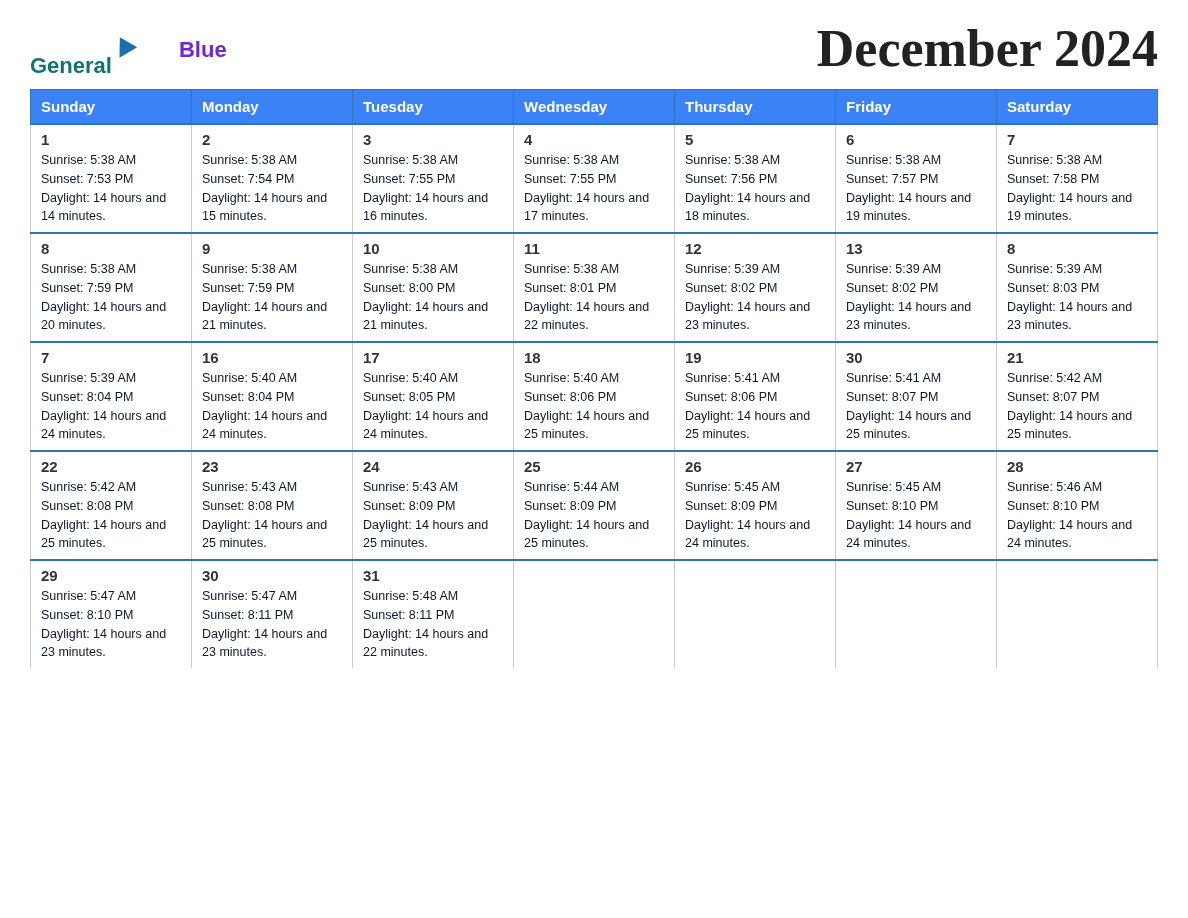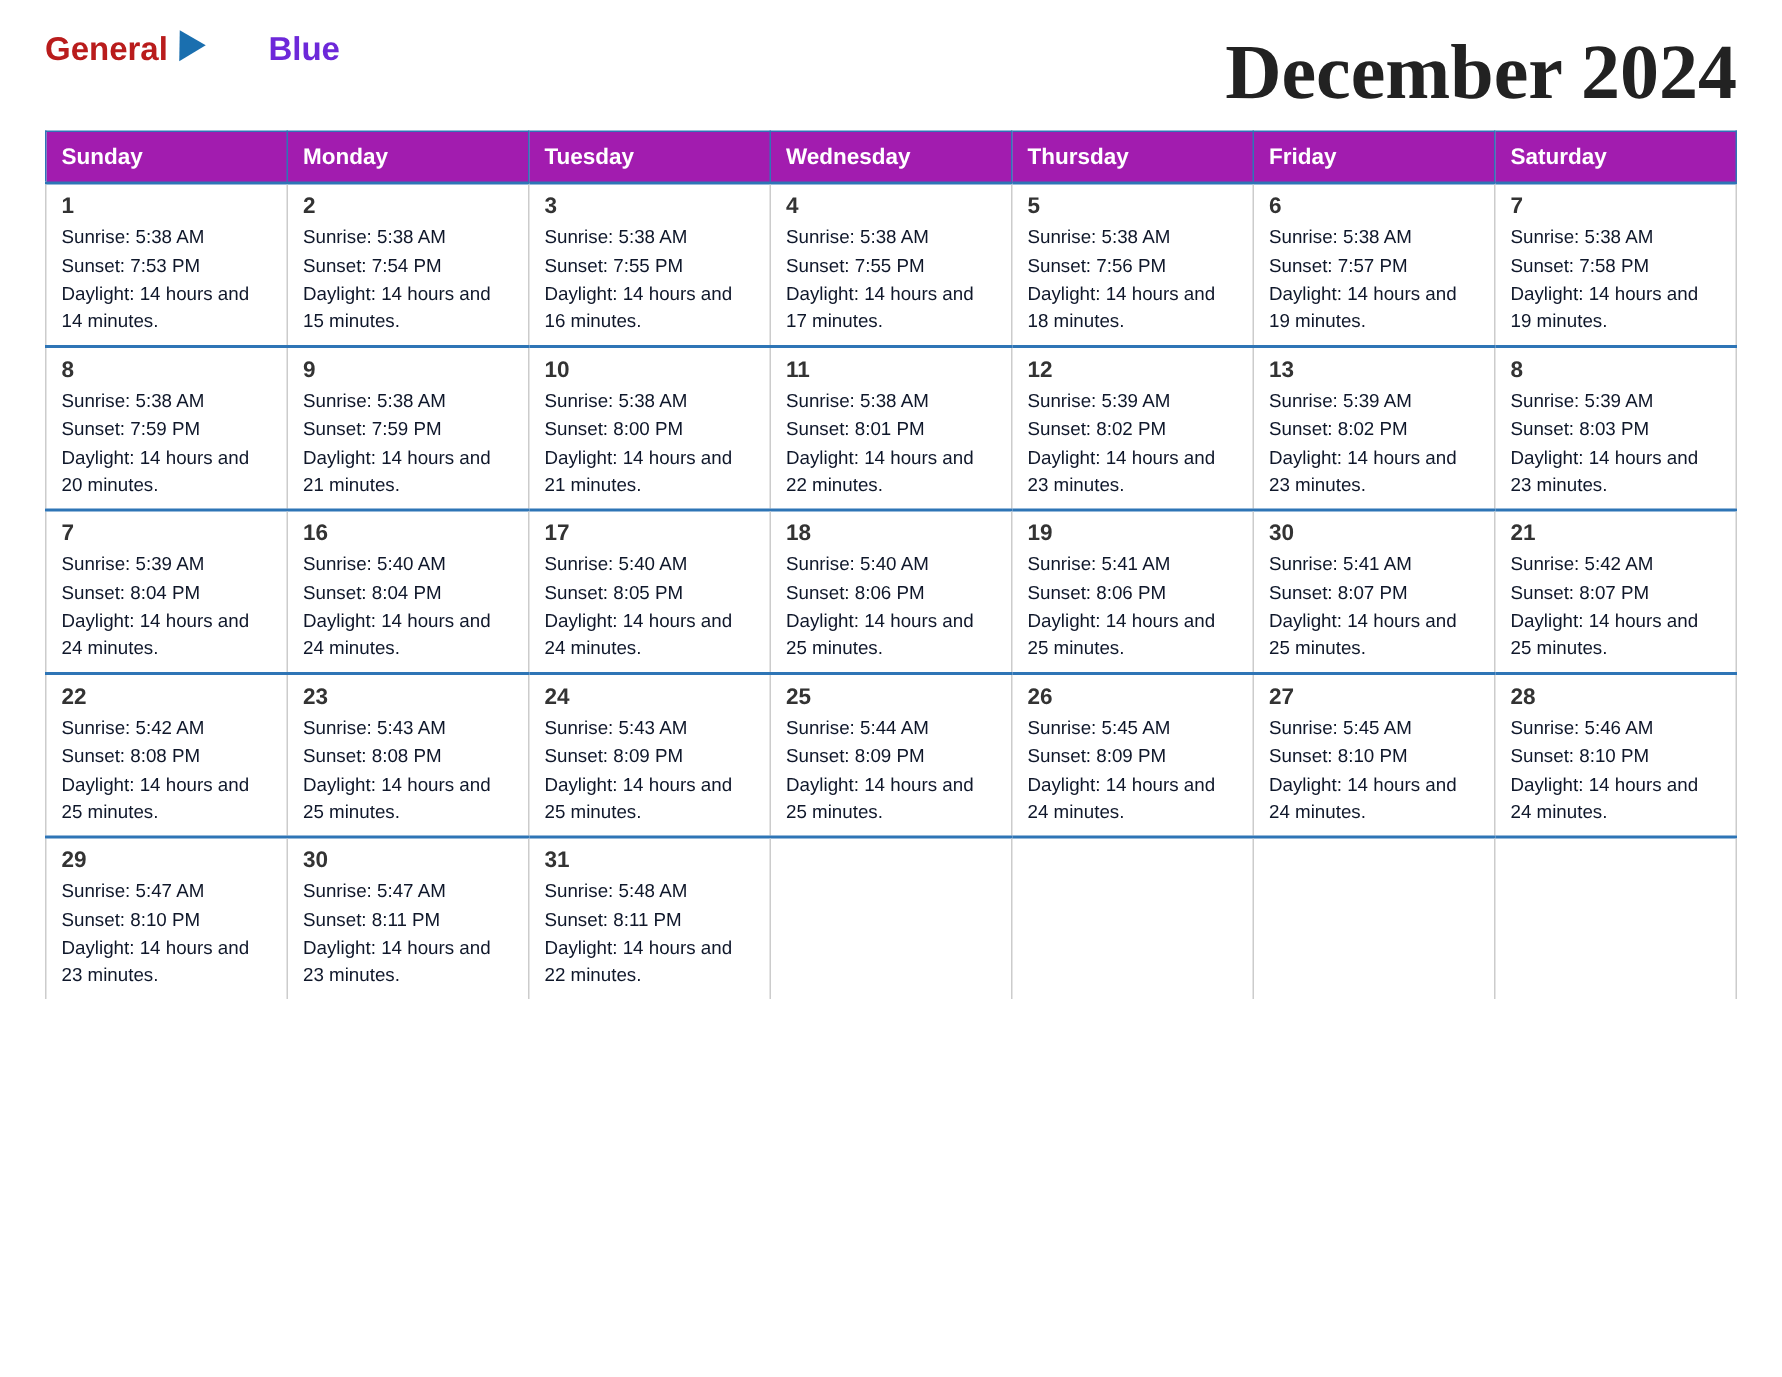--- a/index.html
+++ b/index.html
@@ -21,21 +21,21 @@
       flex-direction: column;
       align-items: flex-start;
     }
     .logo-text {
       display: flex;
       align-items: center;
       font-size: 22px;
       font-weight: bold;
       color: #333;
     }
-    .logo-general { color: #b91c1c; }
+    .logo-general { color: #0f766e; margin-top: 33px; }
     .logo-blue { color: #6d28d9; margin-left: 43px; }
     .logo-triangle {
       width: 0;
       height: 0;
       border-left: 10px solid transparent;
       border-right: 10px solid transparent;
       border-top: 18px solid #1a6faf;
       display: inline-block;
       margin: 0 2px;
       transform: rotate(30deg);
@@ -54,21 +54,21 @@
       font-size: 22px;
       color: #555;
       margin-top: 4px;
     }
     table {
       width: 100%;
       border-collapse: collapse;
       margin-top: 10px;
     }
     th {
-      background-color: #a21caf;
+      background-color: #3b82f6;
       color: #fff;
       font-size: 15px;
       font-weight: bold;
       padding: 8px 10px;
       text-align: left;
       border: 1px solid #2e75b6;
     }
     td {
       vertical-align: top;
       padding: 6px 10px;

